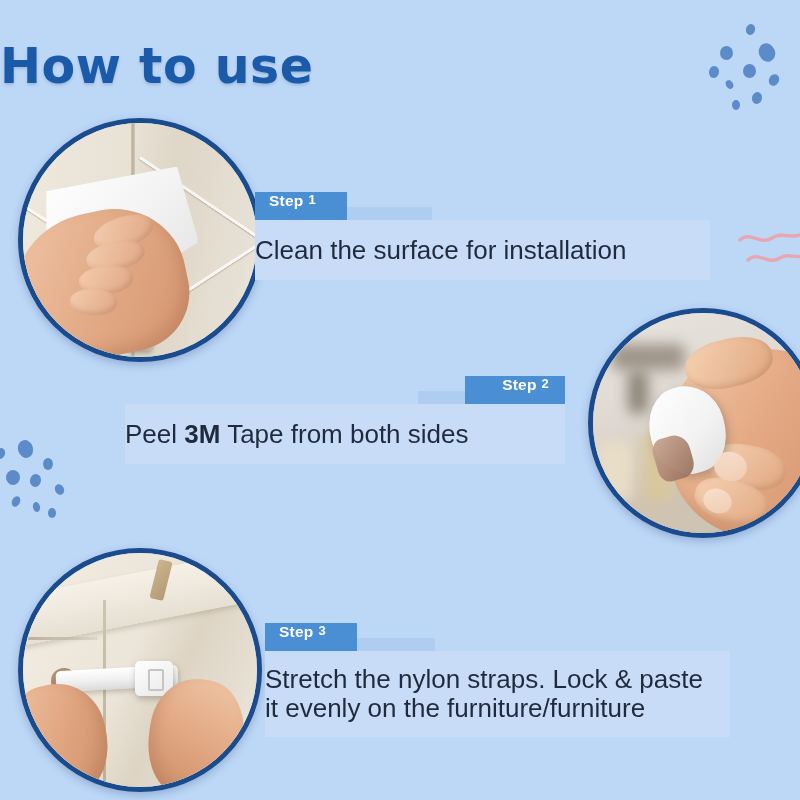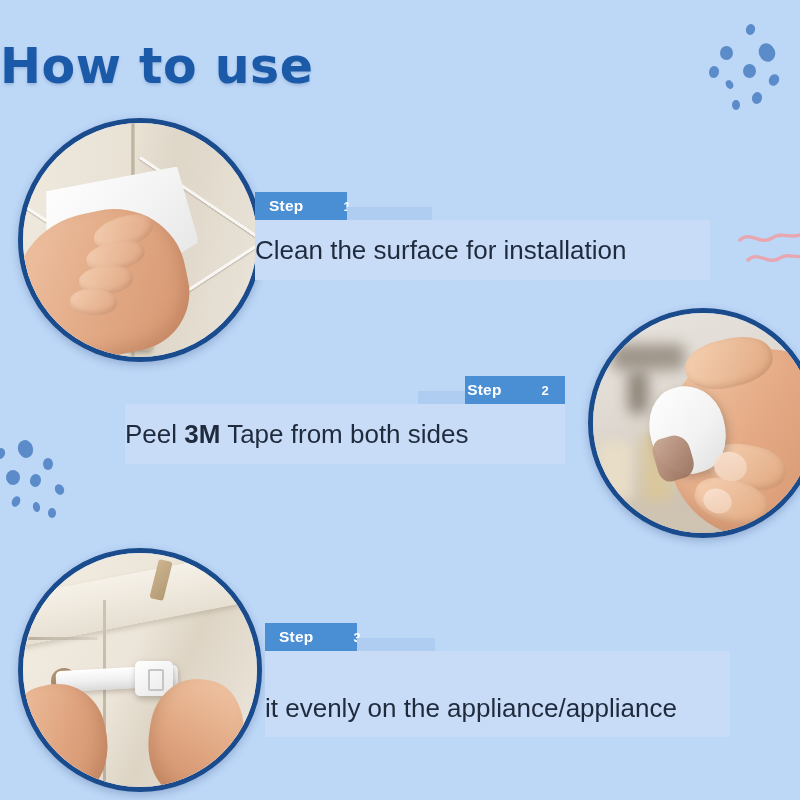--- a/index.html
+++ b/index.html
@@ -123,24 +123,23 @@
       transform:rotate(9deg);
       box-shadow:inset 5px -7px 13px rgba(165,108,76,.33); }
   .s3-knob { position:absolute; left:12%; top:49%; width:26px; height:26px;
       border-radius:50%; background:radial-gradient(circle at 35% 32%,#b99d7c,#8d7152); }
 
   
   .badge {
     position:absolute; background:#4a8fd4;
     color:#fff; font-weight:bold; font-size:15.5px;
     letter-spacing:.2px;
-    display:flex; align-items:center;
+    display:flex; 
     padding-left:14px;
     height:28px;
-    gap:35px;
   }
   .badge .num { font-size:13px; margin-left:5px; font-weight:bold; }
   .badge.right { padding-left:0; padding-right:16px; justify-content:flex-end; }
 
   .shelf { position:absolute; background:#aecdf0; height:13px; }
 
   .band {
     position:absolute; background:#c8dcf7;
     display:flex; align-items:center;
     color:#1f2b3d;
@@ -273,16 +272,16 @@
   </span>
 </div>
 
 <div class="badge" id="badge3">
   <span>Step</span>
   <span class="num">3</span>
 </div>
 <div class="shelf" id="shelf3"></div>
 <div class="band l2" id="band3">
   <span class="txt">
-    <br>
-    <span>it evenly on the appliance/appliance</span>
+    <span>Stretch the nylon straps. Lock &amp; paste</span><br>
+    <span>it evenly on the furniture/furniture</span>
   </span>
 </div>
 
 </body></html>

